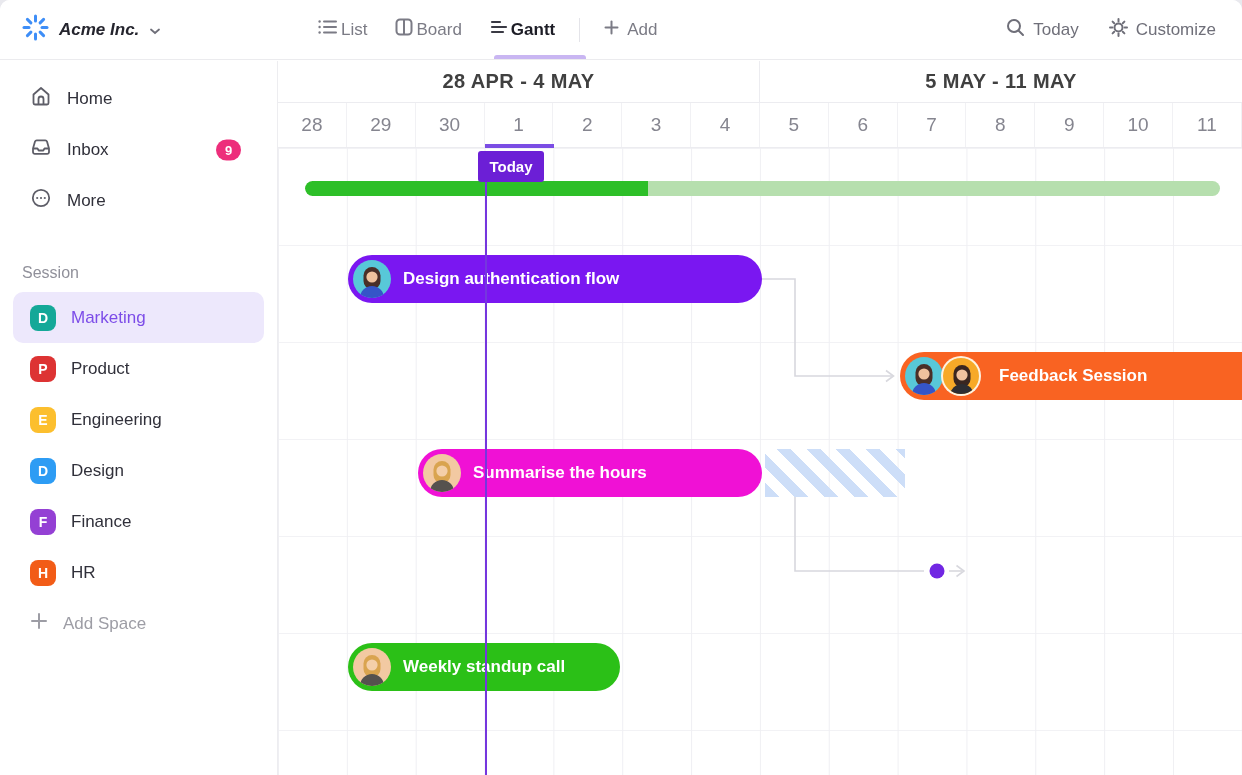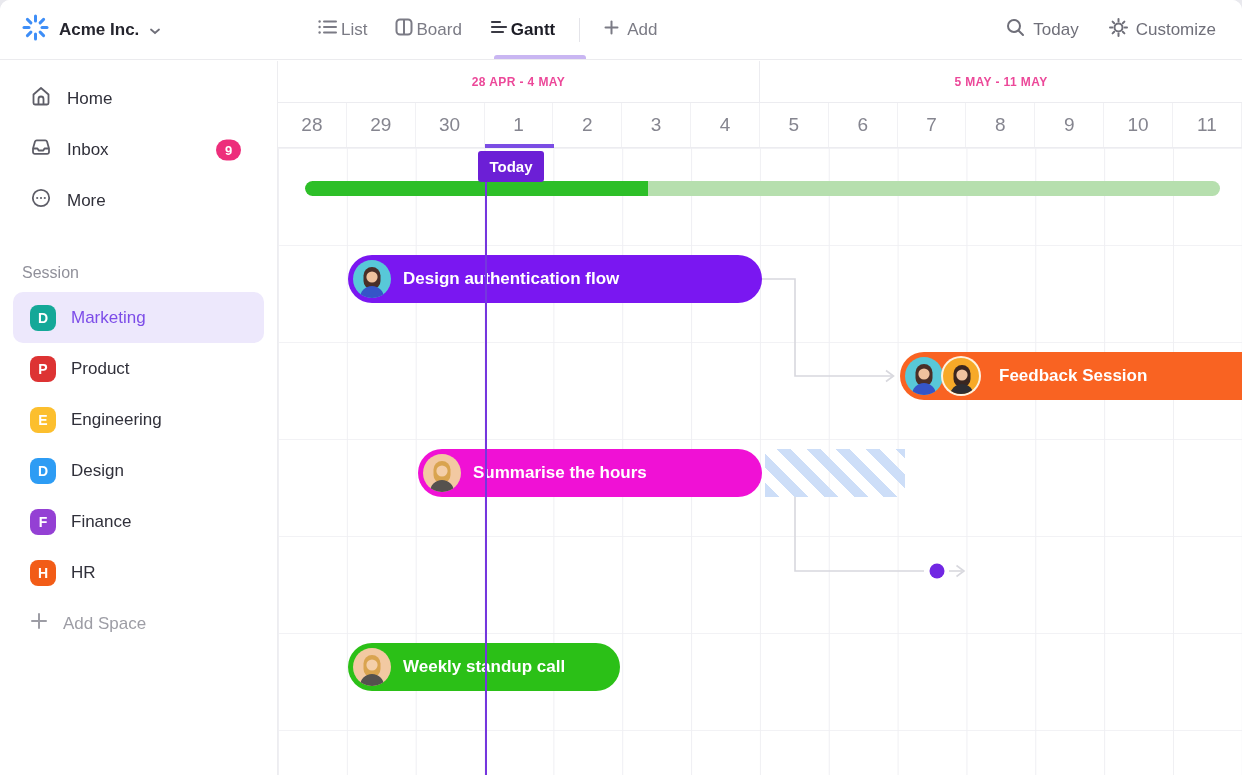--- a/index.html
+++ b/index.html
@@ -4,21 +4,21 @@
 <style>
   * { margin:0; padding:0; box-sizing:border-box; }
   html,body { width:1242px; height:775px; background:#e9e9ee; }
   body { font-family:"Liberation Sans", sans-serif; }
   .app { position:relative; width:1242px; height:775px; background:#fff; overflow:hidden; border-radius:10px 10px 0 0; }
 
   
   .topbar { position:absolute; left:0; top:0; width:1242px; height:60px; background:#fff;
             border-bottom:1px solid #ebebee; display:flex; align-items:center; z-index:30; }
   .workspace { display:flex; align-items:center; gap:10px; padding-left:22px; width:278px; cursor:pointer; }
-  .workspace .ws-name { font-size:17px; font-weight:bold; color:#25252e; }
+  .workspace .ws-name { font-size:17px; font-weight:bold; color:#25252e;font-style:italic; }
   .views { display:flex; align-items:center; gap:0; margin-left:26px; height:100%; position:relative; }
   .tab { display:flex; align-items:center; gap:3px; padding:0 14px; height:100%; font-size:17px; color:#7b7b85; cursor:pointer; }
   .tab.active { color:#1d1d26; font-weight:bold; }
   .tab-underline { position:absolute; left:190px; bottom:0; width:92px; height:4px; background:#c9b6f2; border-radius:3px 3px 0 0; }
   .vsep { width:1px; height:24px; background:#e4e4e9; margin:0 10px; }
   .add-btn { display:flex; align-items:center; gap:8px; padding:0 14px; font-size:17px; color:#7b7b85; cursor:pointer; height:100%; }
   .topbar-right { margin-left:auto; display:flex; align-items:center; gap:30px; padding-right:26px; }
   .tb-action { display:flex; align-items:center; gap:8px; font-size:17px; color:#6f6f79; cursor:pointer; }
 
   
@@ -36,21 +36,21 @@
   .space-item.selected { background:#ede8fc; color:#7c4ce8; }
   .space-badge { width:26px; height:26px; border-radius:8px; color:#fff; font-size:14px; font-weight:bold;
                  display:flex; align-items:center; justify-content:center; }
   .add-space { display:flex; align-items:center; gap:15px; height:51px; margin:0 13px; padding-left:17px;
                font-size:17px; color:#9d9da5; cursor:pointer; }
 
   
   .gantt { position:absolute; left:278px; top:61px; width:964px; height:714px; background:#fff; overflow:hidden; }
   .week-row { position:absolute; left:0; top:0; width:964px; height:42px; display:flex; border-bottom:1px solid #ececf0; }
   .week-cell { width:482px; height:100%; display:flex; align-items:center; justify-content:center;
-               font-size:12px; font-weight:bold; color:#ec4899; letter-spacing:.4px; }
+               font-size:20px; font-weight:bold; color:#404040; letter-spacing:.4px; }
   .week-cell:first-child { border-right:1px solid #ececf0; }
   .day-row { position:absolute; left:0; top:42px; width:964px; height:45px; display:flex; border-bottom:1px solid #ececf0; }
   .day-cell { width:68.857px; height:100%; display:flex; align-items:center; justify-content:center;
               font-size:19px; color:#85858f; border-right:1px solid #f1f1f4; cursor:pointer; }
   .day-cell:last-child { border-right:none; }
   .today-underline { position:absolute; left:207px; bottom:-1px; width:69px; height:4px; background:#7b4de4; }
 
   .chart { position:absolute; left:0; top:87px; width:964px; height:627px;
            background-image:
              linear-gradient(to right, #efeff3 1px, transparent 1px),

